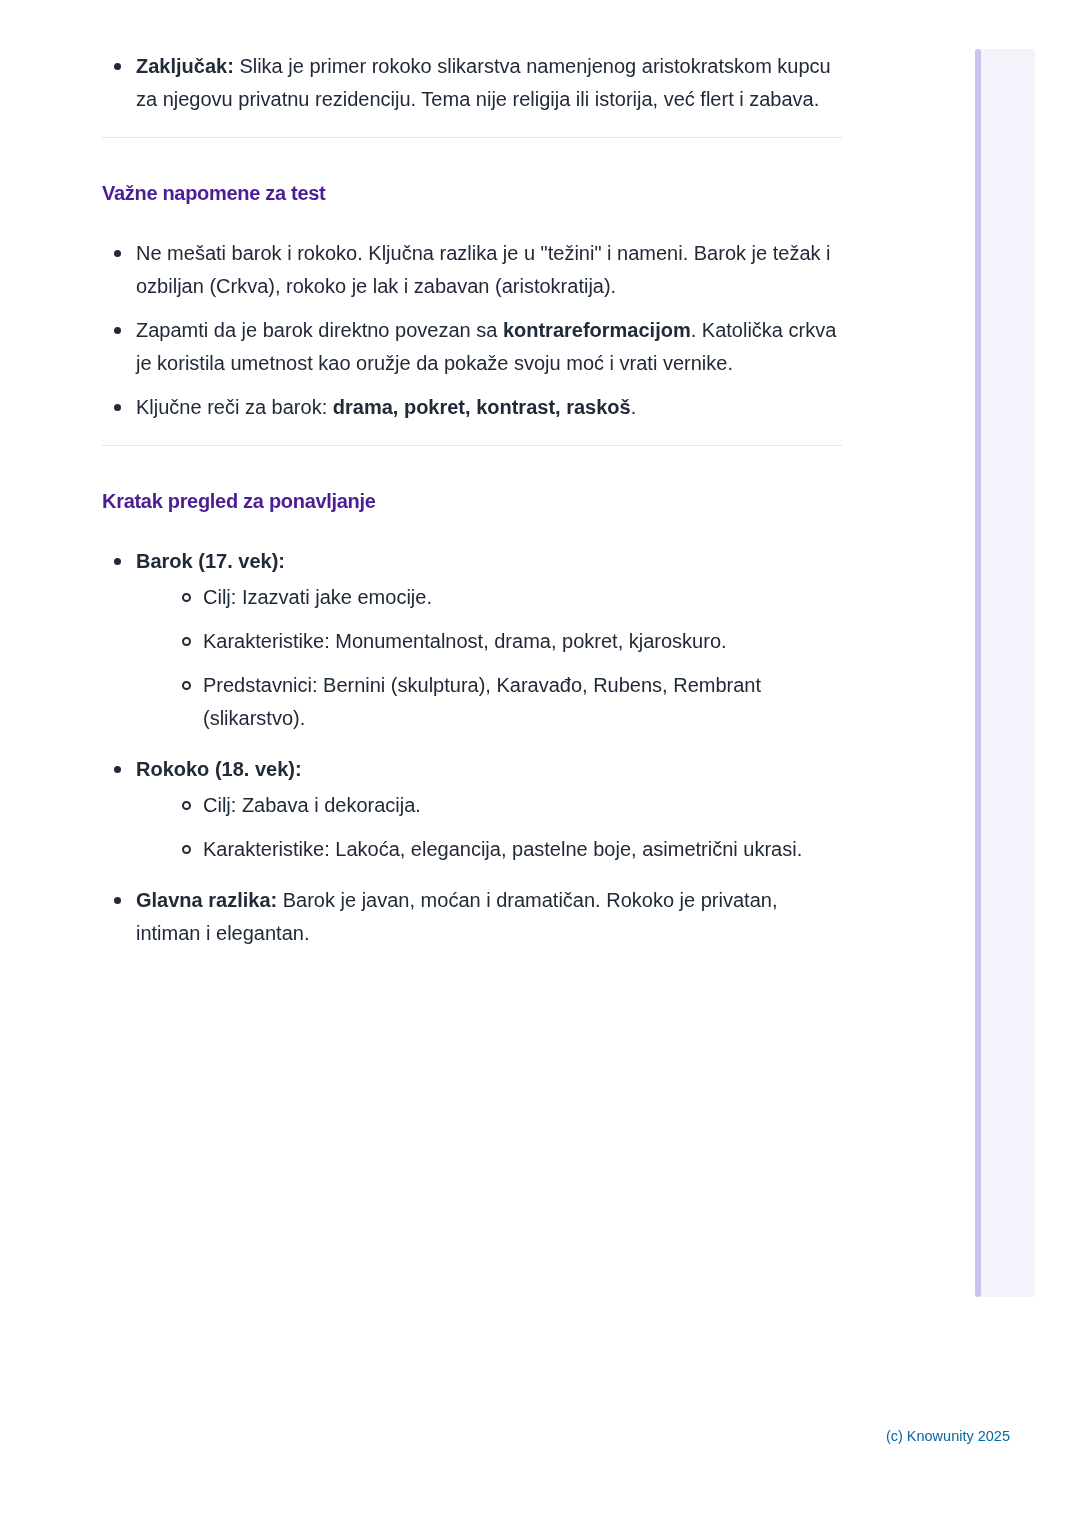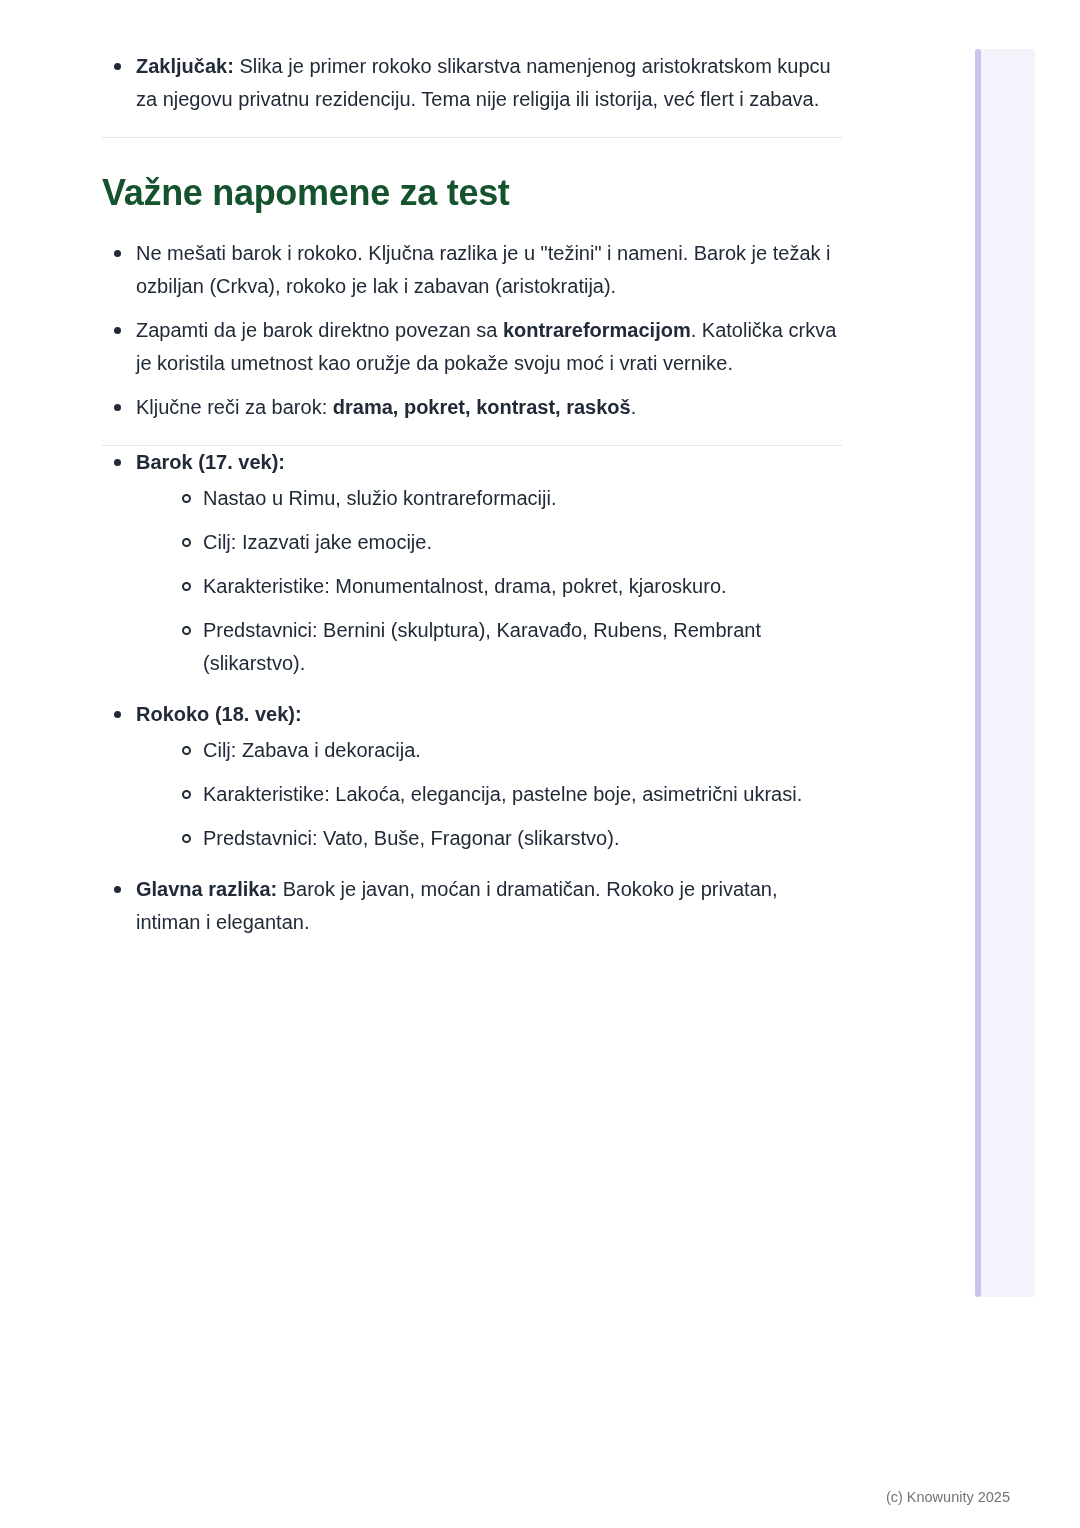--- a/index.html
+++ b/index.html
@@ -51,22 +51,22 @@
   .sublist { margin-top:3px; margin-bottom:18px; }
   .sublist li:last-child { margin-bottom:0; }
   .b { font-weight:bold; }
   hr.divider {
     border:none;
     border-top:1px solid #e7e7e9;
     margin:21px 0 0 0;
     width:740px;
   }
   h2.section-title {
-    color:#14532d;
-    font-size:36px;
+    color:#4c1d95;
+    font-size:20px;
     line-height:34px;
     font-weight:bold;
     letter-spacing:-0.3px;
     margin:38px 0 27px 0;
   }
   .scrollbar-track {
     position:absolute;
     left:975px; top:49px;
     width:60px; height:1248px;
     background:#f3f3fb;
@@ -74,23 +74,23 @@
   }
   .scrollbar-thumb {
     position:absolute;
     left:0; top:0;
     width:6px; height:100%;
     background:#c8c4ec;
     border-radius:3px;
   }
   .footer {
     position:absolute;
-    top:1489px; right:70px;
+    top:1428px; right:70px;
     font-size:14.5px;
-    color:#737373;
+    color:#0369a1;
   }
 </style>
 </head>
 <body>
 
 <div class="content">
 
   <ul>
     <li class="bullet">
       <span class="b">Zaključak:</span><span> Slika je primer rokoko slikarstva namenjenog aristokratskom kupcu za njegovu privatnu rezidenciju. Tema nije religija ili istorija, već flert i zabava.</span>
@@ -108,37 +108,36 @@
     <li class="bullet">
       <span>Zapamti da je barok direktno povezan sa </span><span class="b">kontrareformacijom</span><span>. Katolička crkva je koristila umetnost kao oružje da pokaže svoju moć i vrati vernike.</span>
     </li>
     <li class="bullet">
       <span>Ključne reči za barok: </span><span class="b">drama, pokret, kontrast, raskoš</span><span>.</span>
     </li>
   </ul>
 
   <hr class="divider">
 
+  <h2 class="section-title">Kratak pregled za ponavljanje</h2>
 
   <ul>
     <li class="bullet">
       <span class="b">Barok (17. vek):</span>
       <ul class="sublist">
-        <li class="sub"><span>Nastao u Rimu, služio kontrareformaciji.</span></li>
         <li class="sub"><span>Cilj: Izazvati jake emocije.</span></li>
         <li class="sub"><span>Karakteristike: Monumentalnost, drama, pokret, kjaroskuro.</span></li>
         <li class="sub"><span>Predstavnici: Bernini (skulptura), Karavađo, Rubens, Rembrant (slikarstvo).</span></li>
       </ul>
     </li>
     <li class="bullet">
       <span class="b">Rokoko (18. vek):</span>
       <ul class="sublist">
         <li class="sub"><span>Cilj: Zabava i dekoracija.</span></li>
         <li class="sub"><span>Karakteristike: Lakoća, elegancija, pastelne boje, asimetrični ukrasi.</span></li>
-        <li class="sub"><span>Predstavnici: Vato, Buše, Fragonar (slikarstvo).</span></li>
       </ul>
     </li>
     <li class="bullet">
       <span class="b">Glavna razlika:</span><span> Barok je javan, moćan i dramatičan. Rokoko je privatan, intiman i elegantan.</span>
     </li>
   </ul>
 
 </div>
 
 <div class="scrollbar-track">

